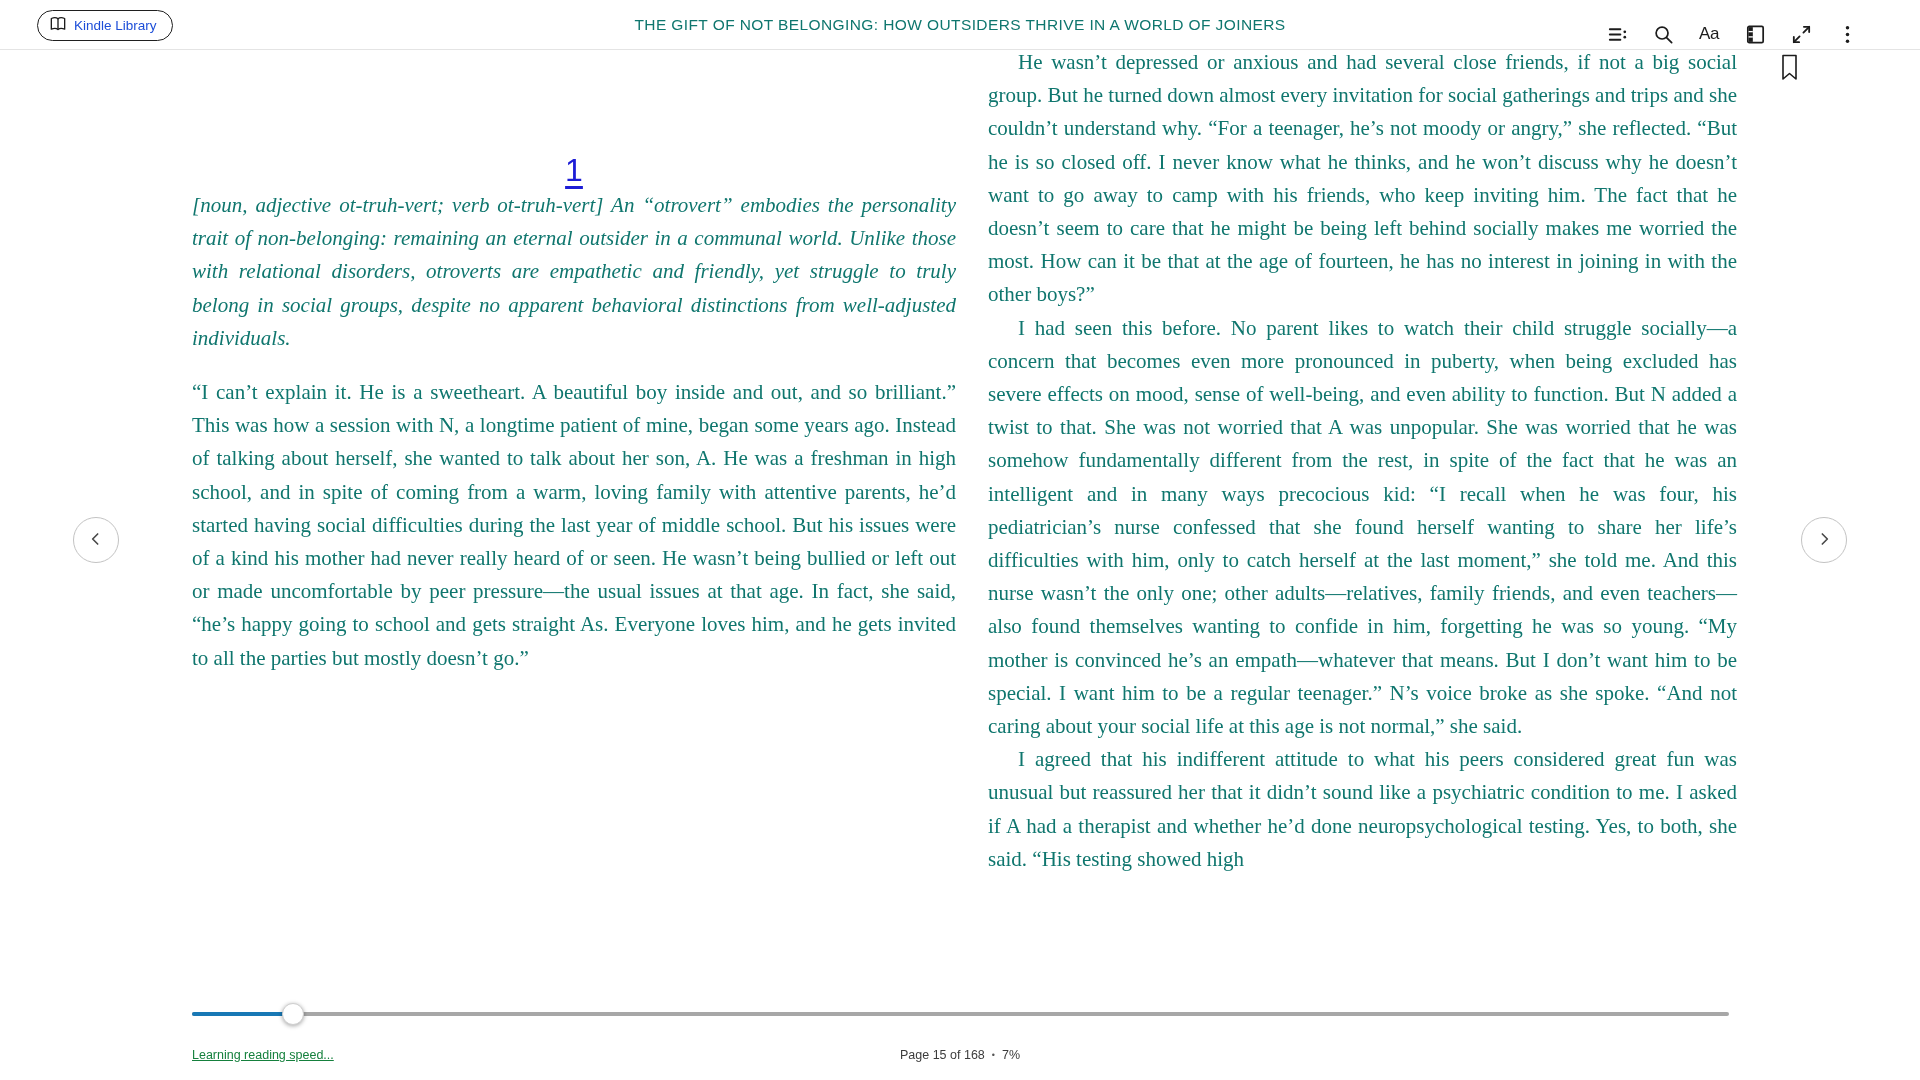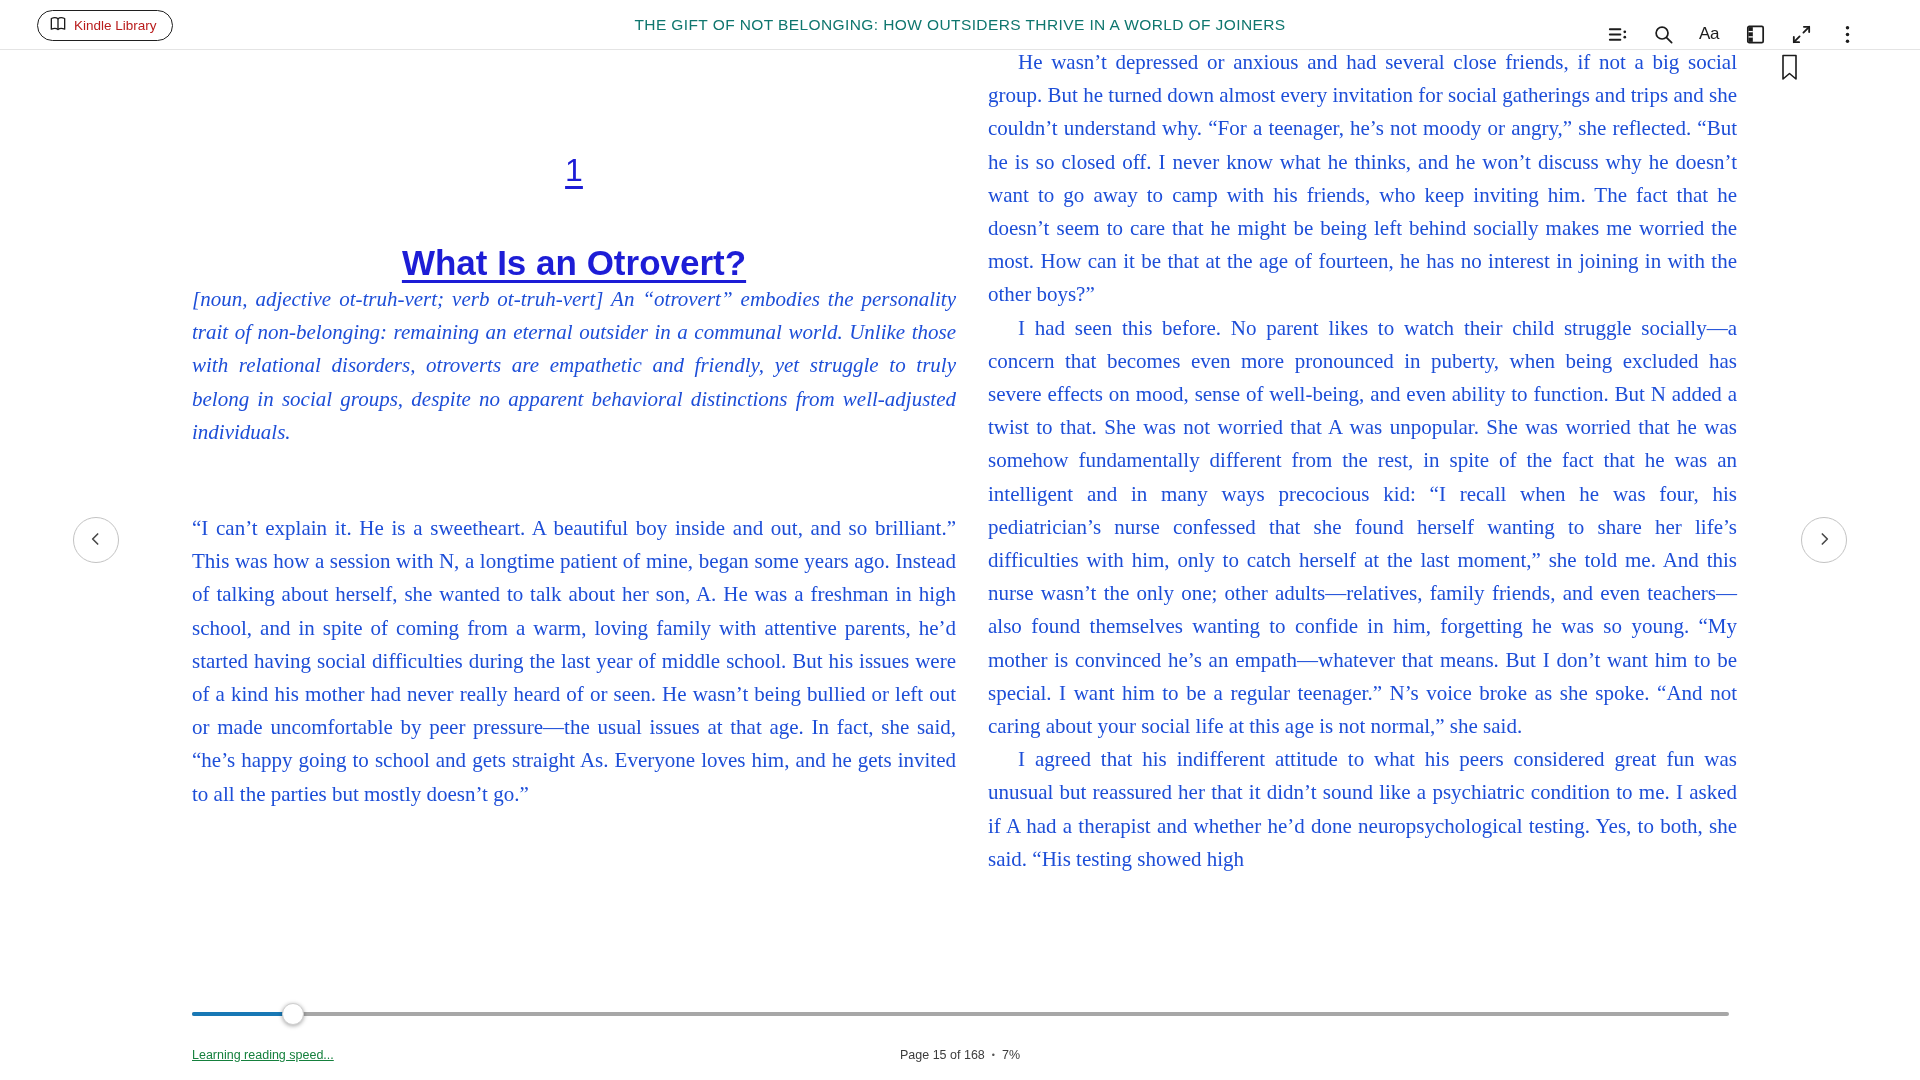--- a/index.html
+++ b/index.html
@@ -4,21 +4,21 @@
 <style>
   * { margin:0; padding:0; box-sizing:border-box; }
   html,body { width:1920px; height:1080px; background:#fff; overflow:hidden; position:relative;
               font-family:"Liberation Sans", sans-serif; color:#131313; }
 
   
   .top-bar { position:absolute; left:0; top:0; width:1920px; height:50px; background:#fff;
              border-bottom:1px solid #e4e4e4; z-index:5; }
   .library-btn { position:absolute; left:37px; top:10px; height:31px; display:flex; align-items:center;
                  gap:7px; padding:0 15px 0 11px; border:1px solid #1f1f1f; border-radius:17px;
-                 background:#fff; font-size:13.5px; color:#b91c1c; cursor:pointer;
+                 background:#fff; font-size:13.5px; color:#1d4ed8; cursor:pointer;
                  font-family:"Liberation Sans", sans-serif; }
   .doc-title { position:absolute; left:0; top:0; width:100%; height:50px; display:flex;
                align-items:center; justify-content:center; font-size:15.5px; letter-spacing:.4px;
                color:#0f766e; pointer-events:none; }
   .icon-row { position:absolute; right:60px; top:0; height:68px; display:flex; align-items:center; gap:20px; }
   .icon-btn { width:26px; height:26px; display:flex; align-items:center; justify-content:center;
               background:none; border:none; cursor:pointer; padding:0; }
   .icon-btn svg { display:block; }
   .aa-glyph { font-size:17px; font-weight:500; color:#1c1c1c; letter-spacing:-.5px; }
 
@@ -26,35 +26,35 @@
 
   
   .nav-btn { position:absolute; top:517px; width:46px; height:46px; border-radius:50%;
              border:1px solid #c3c3c3; background:#fff; display:flex; align-items:center;
              justify-content:center; cursor:pointer; }
   .nav-left  { left:73px; }
   .nav-right { left:1801px; }
 
   
   .serif { font-family:"Liberation Serif", serif; font-size:21px; line-height:33.2px;
-           text-align:justify; color:#1d4ed8; }
+           text-align:justify; color:#0f766e; }
   .page-left  { position:absolute; left:192px; top:0; width:764px; }
   .page-right { position:absolute; left:988px; top:46px; width:749px; }
 
   .chapter-number { margin-top:152px; text-align:center; }
   .chapter-number a { font-size:32px; }
   .chapter-title { margin-top:54px; text-align:center; }
   .chapter-title a { font-size:35px; font-weight:600; }
   .blue-link { color:var(--link,#1d1dd6); text-decoration:underline; text-underline-offset:5px;
                font-family:"Liberation Sans", sans-serif; cursor:pointer; }
 
   .term { margin-top:106px; font-weight:bold; font-size:21.5px; font-family:"Liberation Serif", serif;
           line-height:33px; text-align:left; }
   .definition { font-style:italic; }
-  .left-body { margin-top:63px; }
+  .left-body { margin-top:21px; }
   .page-right p { text-indent:30px; }
 
   
   .progress-track { position:absolute; left:192px; top:1012px; width:1537px; height:4px;
                     background:var(--track,#a7a7a7); border-radius:2px; cursor:pointer; }
   .progress-fill { height:4px; background:var(--fill,#1878b5); border-radius:2px; width:6.6%; }
   .progress-knob { position:absolute; top:-9px; left:calc(6.6% - 11px); width:22px; height:22px;
                    background:#fff; border:1px solid #cfcfcf; border-radius:50%;
                    box-shadow:0 1px 4px rgba(0,0,0,.35); cursor:grab; }
   .footer-status { position:absolute; left:192px; top:1048px; font-size:12.5px; color:#15803d;text-decoration:underline; }
@@ -156,23 +156,20 @@
       <polyline points="10,6 16,12 10,18"></polyline>
     </svg>
   </span>
 </button>
 
 <main>
   <section class="page-left">
     <div class="chapter-number">
       <a class="blue-link">1</a>
     </div>
-    <h1 class="chapter-title">
-      <a class="blue-link">What Is an Otrovert?</a>
-    </h1>
     <p class="serif definition">[noun, adjective ot-truh-vert; verb ot-truh-vert] An “otrovert” embodies the personality trait of non-belonging: remaining an eternal outsider in a communal world. Unlike those with relational disorders, otroverts are empathetic and friendly, yet struggle to truly belong in social groups, despite no apparent behavioral distinctions from well-adjusted individuals.</p>
     <p class="serif left-body">“I can’t explain it. He is a sweetheart. A beautiful boy inside and out, and so brilliant.” This was how a session with N, a longtime patient of mine, began some years ago. Instead of talking about herself, she wanted to talk about her son, A. He was a freshman in high school, and in spite of coming from a warm, loving family with attentive parents, he’d started having social difficulties during the last year of middle school. But his issues were of a kind his mother had never really heard of or seen. He wasn’t being bullied or left out or made uncomfortable by peer pressure—the usual issues at that age. In fact, she said, “he’s happy going to school and gets straight As. Everyone loves him, and he gets invited to all the parties but mostly doesn’t go.”</p>
   </section>
 
   <section class="page-right serif">
     <p>He wasn’t depressed or anxious and had several close friends, if not a big social group. But he turned down almost every invitation for social gatherings and trips and she couldn’t understand why. “For a teenager, he’s not moody or angry,” she reflected. “But he is so closed off. I never know what he thinks, and he won’t discuss why he doesn’t want to go away to camp with his friends, who keep inviting him. The fact that he doesn’t seem to care that he might be being left behind socially makes me worried the most. How can it be that at the age of fourteen, he has no interest in joining in with the other boys?”</p>
     <p>I had seen this before. No parent likes to watch their child struggle socially—a concern that becomes even more pronounced in puberty, when being excluded has severe effects on mood, sense of well-being, and even ability to function. But N added a twist to that. She was not worried that A was unpopular. She was worried that he was somehow fundamentally different from the rest, in spite of the fact that he was an intelligent and in many ways precocious kid: “I recall when he was four, his pediatrician’s nurse confessed that she found herself wanting to share her life’s difficulties with him, only to catch herself at the last moment,” she told me. And this nurse wasn’t the only one; other adults—relatives, family friends, and even teachers—also found themselves wanting to confide in him, forgetting he was so young. “My mother is convinced he’s an empath—whatever that means. But I don’t want him to be special. I want him to be a regular teenager.” N’s voice broke as she spoke. “And not caring about your social life at this age is not normal,” she said.</p>
     <p>I agreed that his indifferent attitude to what his peers considered great fun was unusual but reassured her that it didn’t sound like a psychiatric condition to me. I asked if A had a therapist and whether he’d done neuropsychological testing. Yes, to both, she said. “His testing showed high</p>
   </section>
 </main>

